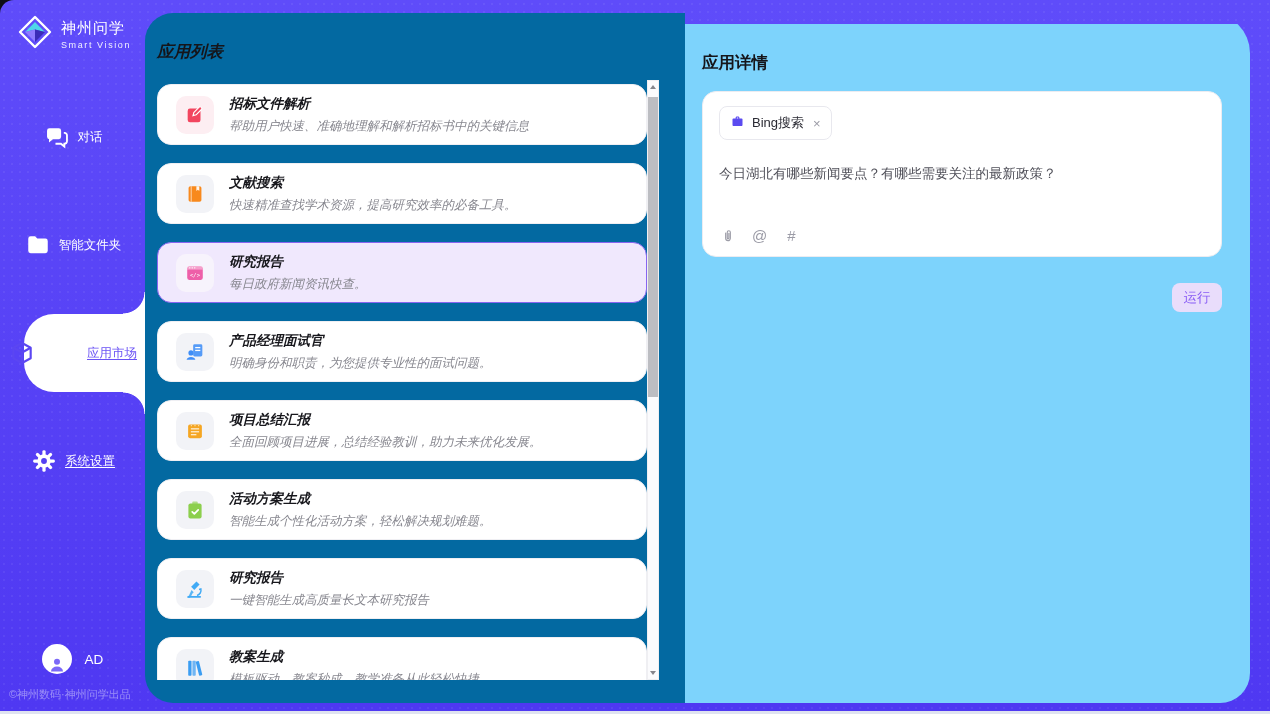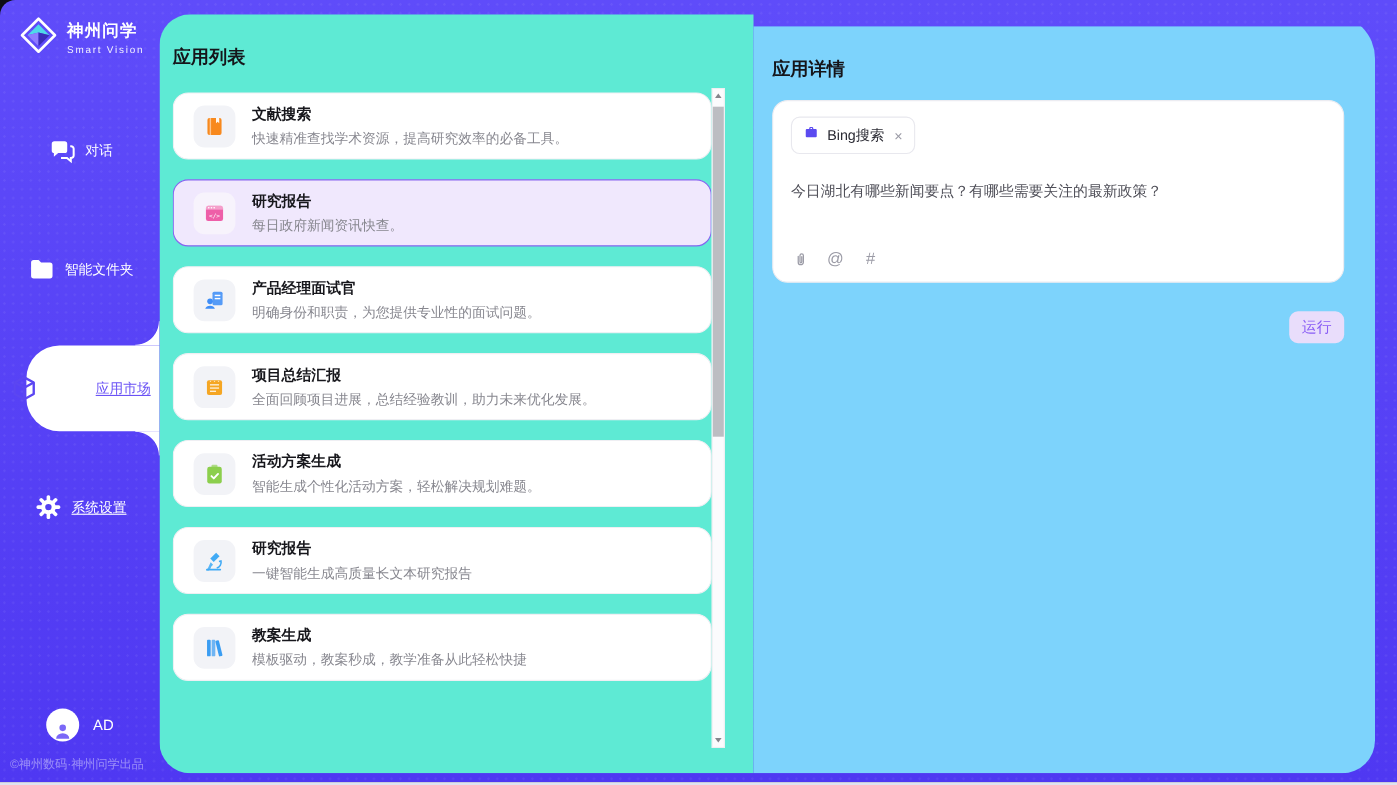--- a/index.html
+++ b/index.html
@@ -7,21 +7,21 @@
   body { background:#0d0d15; font-family:"Liberation Sans","DejaVu Sans",sans-serif; position:relative; }
 
   
   .frame { position:absolute; inset:0 0 3px 0; background:linear-gradient(180deg,#5f4cfa 0%,#4f38f2 100%); border-radius:14px 0 0 0; overflow:hidden; }
   .frame::after { content:''; position:absolute; inset:0; background-image:radial-gradient(rgba(255,255,255,.06) 1px, transparent 1.3px); background-size:8px 8px; pointer-events:none; }
   .bottom-strip { position:absolute; left:0; right:0; bottom:0; height:3px; background:#dfe3f0; }
 
   
   .sidebar { position:absolute; left:0; top:0; width:145px; height:100%; z-index:2; }
   .brand { display:flex; align-items:center; gap:9px; padding:15px 0 0 18px; }
-  .brand-name { color:#fff; font-size:15px; font-weight:700; letter-spacing:1px; }
+  .brand-name { color:#fff; font-size:15px; font-weight:400; letter-spacing:1px; }
   .brand-tag { color:rgba(255,255,255,.92); font-size:9px; letter-spacing:1.6px; margin-top:2px; }
   .nav { position:absolute; top:105px; left:0; right:0; display:flex; flex-direction:column; gap:44px; }
   .nav-item { position:relative; height:64px; display:flex; align-items:center; justify-content:center; gap:7px; color:#fff; cursor:pointer; }
   .nav-icon { width:28px; height:28px; display:flex; align-items:center; justify-content:center; position:relative; z-index:2; }
   .nav-icon svg { width:26px; height:26px; }
   .nav-label { font-size:12.5px; position:relative; z-index:2; }
   .nav-label.u { text-decoration:underline; text-underline-offset:2px; }
   .nav-item.active { color:#5b46f2; }
   .nav-item.active .nav-label { color:#6a52f5; font-weight:400;margin-left:44px; }
   .nav-item.active::before { content:''; position:absolute; left:24px; right:0; top:-7px; bottom:-7px; background:#fff; border-radius:30px 0 0 30px; z-index:1; }
@@ -31,21 +31,21 @@
   .user { position:absolute; bottom:40px; left:0; right:0; display:flex; align-items:center; justify-content:center; gap:13px; cursor:pointer; }
   .avatar { width:30px; height:30px; border-radius:50%; background:#fff; display:flex; align-items:flex-end; justify-content:center; overflow:hidden; }
   .avatar svg { width:20px; height:20px; color:#7b68f7; }
   .user-initials { color:#fff; font-size:13.5px; }
   .side-footer { position:absolute; bottom:12px; left:9px; font-size:11px; color:rgba(255,255,255,.42); white-space:nowrap; }
 
   
   .main { position:absolute; left:145px; top:13px; right:20px; bottom:11px; border-radius:28px 40px 30px 28px; overflow:hidden; display:flex; z-index:3; }
   .panel-title { font-size:16.5px; font-weight:700; color:#15151a; }
 
-  .list-panel { width:540px; background:#5eead4; position:relative; flex:none; }
+  .list-panel { width:540px; background:#0369a1; position:relative; flex:none;font-style:italic; }
   .list-panel .panel-title { padding:28px 0 0 12px; }
   .list { position:absolute; top:67px; left:12px; width:490px; height:600px; overflow:hidden; display:flex; flex-direction:column; gap:18px; padding-top:4px; }
   .card { flex:none; height:61px; border:1px solid #efeff3; border-radius:14px; background:#fff; display:flex; align-items:center; padding-left:18px; gap:15px; cursor:pointer; }
   .card.selected { background:#f0e8fd; border-color:#8765f0; }
   .tile { width:38px; height:38px; border-radius:10px; display:flex; align-items:center; justify-content:center; flex:none; }
   .tile svg { width:22px; height:22px; }
   .card-text { display:flex; flex-direction:column; gap:5px; min-width:0; }
   .card-title { font-size:13.5px; font-weight:700; color:#17171c; }
   .card-desc { font-size:12.5px; color:#87878f; white-space:nowrap; }
 
@@ -144,20 +144,34 @@
     <span class="user-initials">AD</span>
   </div>
   <div class="side-footer">©神州数码·神州问学出品</div>
 </aside>
 
 <main class="main">
   <section class="list-panel">
     <h2 class="panel-title">应用列表</h2>
     <div class="list" id="app-list">
         <div class="card">
+    <span class="tile" style="background: rgb(253, 238, 242); color: rgb(242, 69, 95);">
+            <svg viewBox="0 0 24 24">
+              <g fill="currentColor">
+                <rect x="4" y="5" width="14" height="15" rx="2.5"></rect>
+                <path d="M13.2 11.8 19 6a1.77 1.77 0 0 0-2.5-2.5l-5.8 5.8-.9 3.4z" stroke="#fff" stroke-width="1.2"></path>
+              </g>
+            </svg>
+          </span>
+    <span class="card-text">
+      <span class="card-title">招标文件解析</span>
+      <span class="card-desc">帮助用户快速、准确地理解和解析招标书中的关键信息</span>
+    </span>
+  </div>
+        <div class="card">
     <span class="tile" style="background: rgb(242, 243, 247); color: rgb(248, 137, 29);">
             <svg viewBox="0 0 24 24">
               <g fill="currentColor">
                 <rect x="5" y="3.5" width="14" height="17" rx="2"></rect>
                 <path d="M13.5 3.5h3.2v5.2l-1.6-1.3-1.6 1.3z" fill="#fff" opacity=".92"></path>
                 <rect x="7.2" y="3.5" width="1.4" height="17" fill="#fff" opacity=".5"></rect>
               </g>
             </svg>
           </span>
     <span class="card-text">

